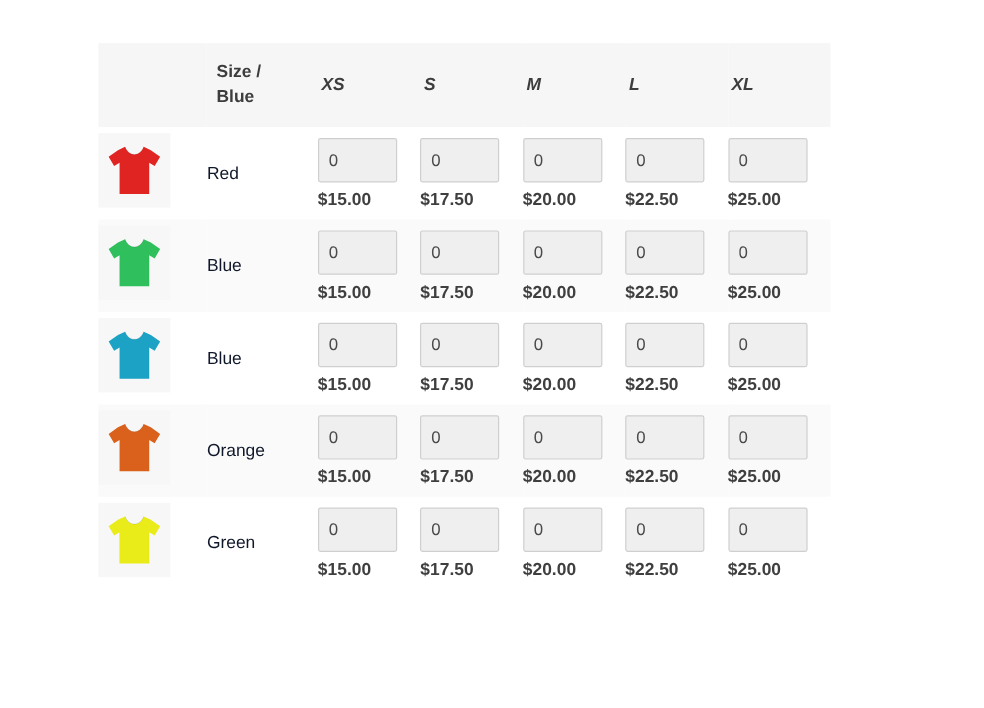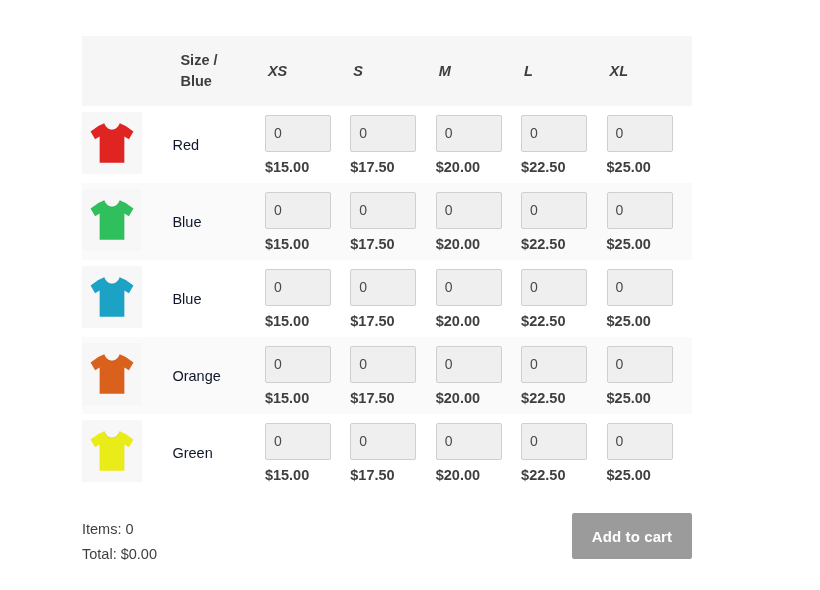--- a/index.html
+++ b/index.html
@@ -401,21 +401,14 @@
               <div class="qty-stack">
                 <input type="text" class="qty-input" value="0" style="">
                 <div class="price">$25.00</div>
               </div>
             </td>
           </tr>
         </tbody>
     </table>
   </div>
 
-  <div class="footer">
-    <div class="totals">
-      <div>Items: 0</div>
-      <div>Total: $0.00</div>
-    </div>
-    <button class="add-to-cart" style="background: rgb(155, 155, 155);">Add to cart</button>
-  </div>
 
 </div>
 
 </body></html>

